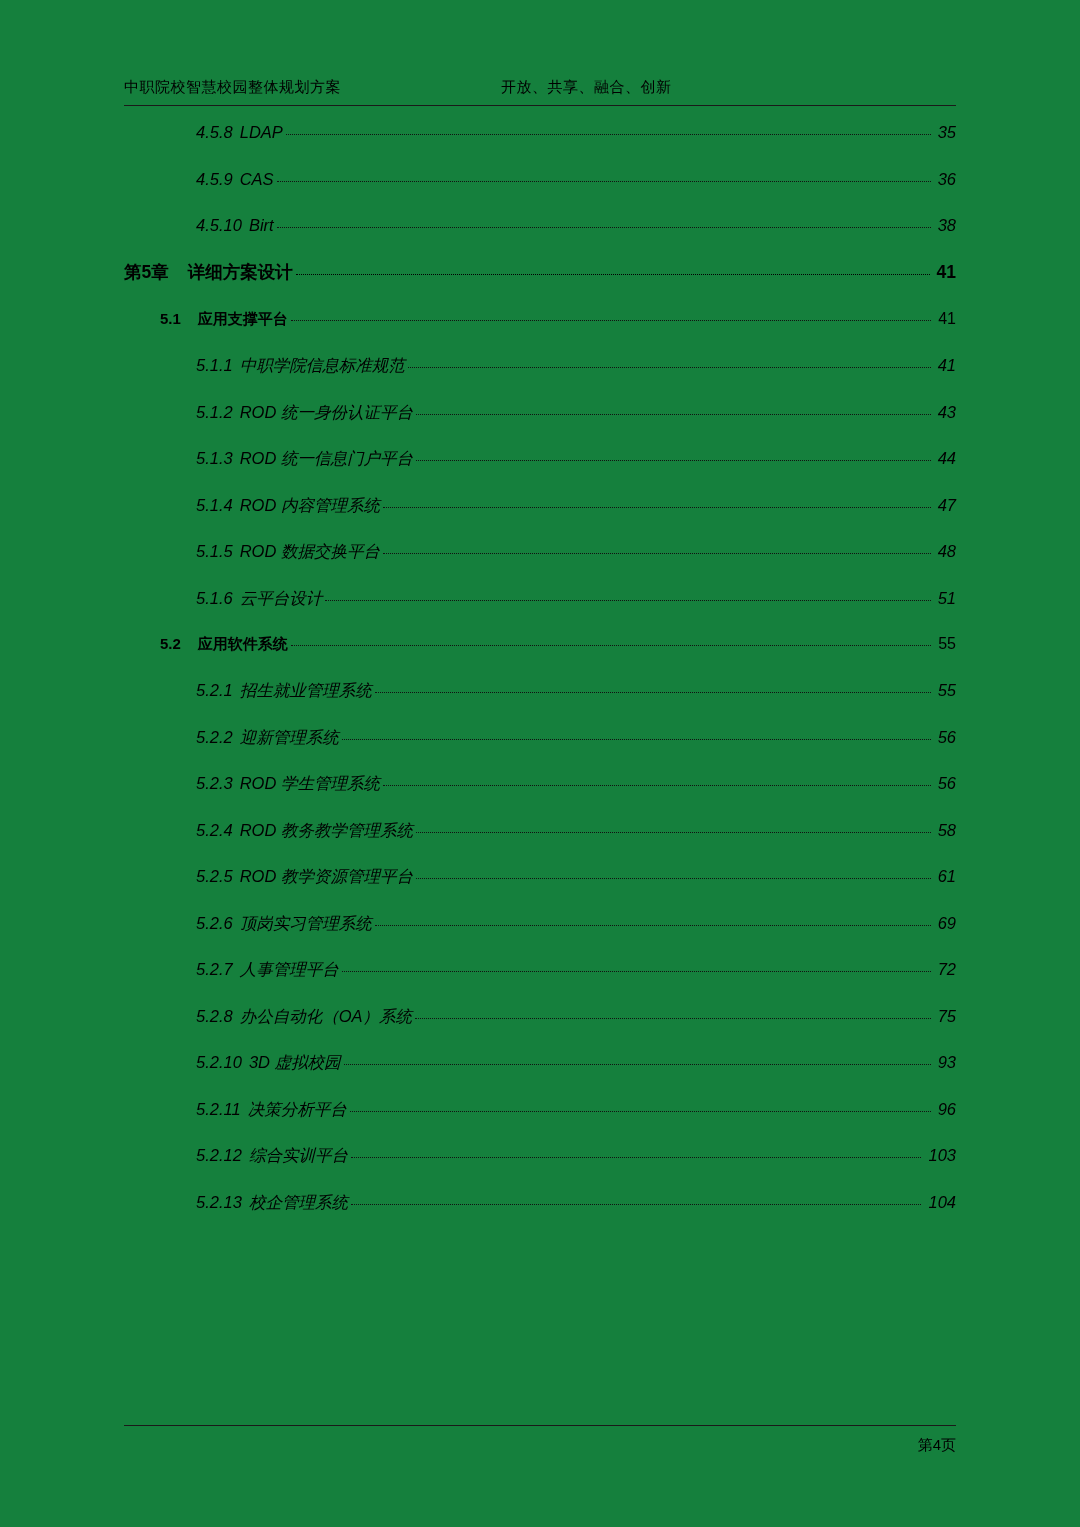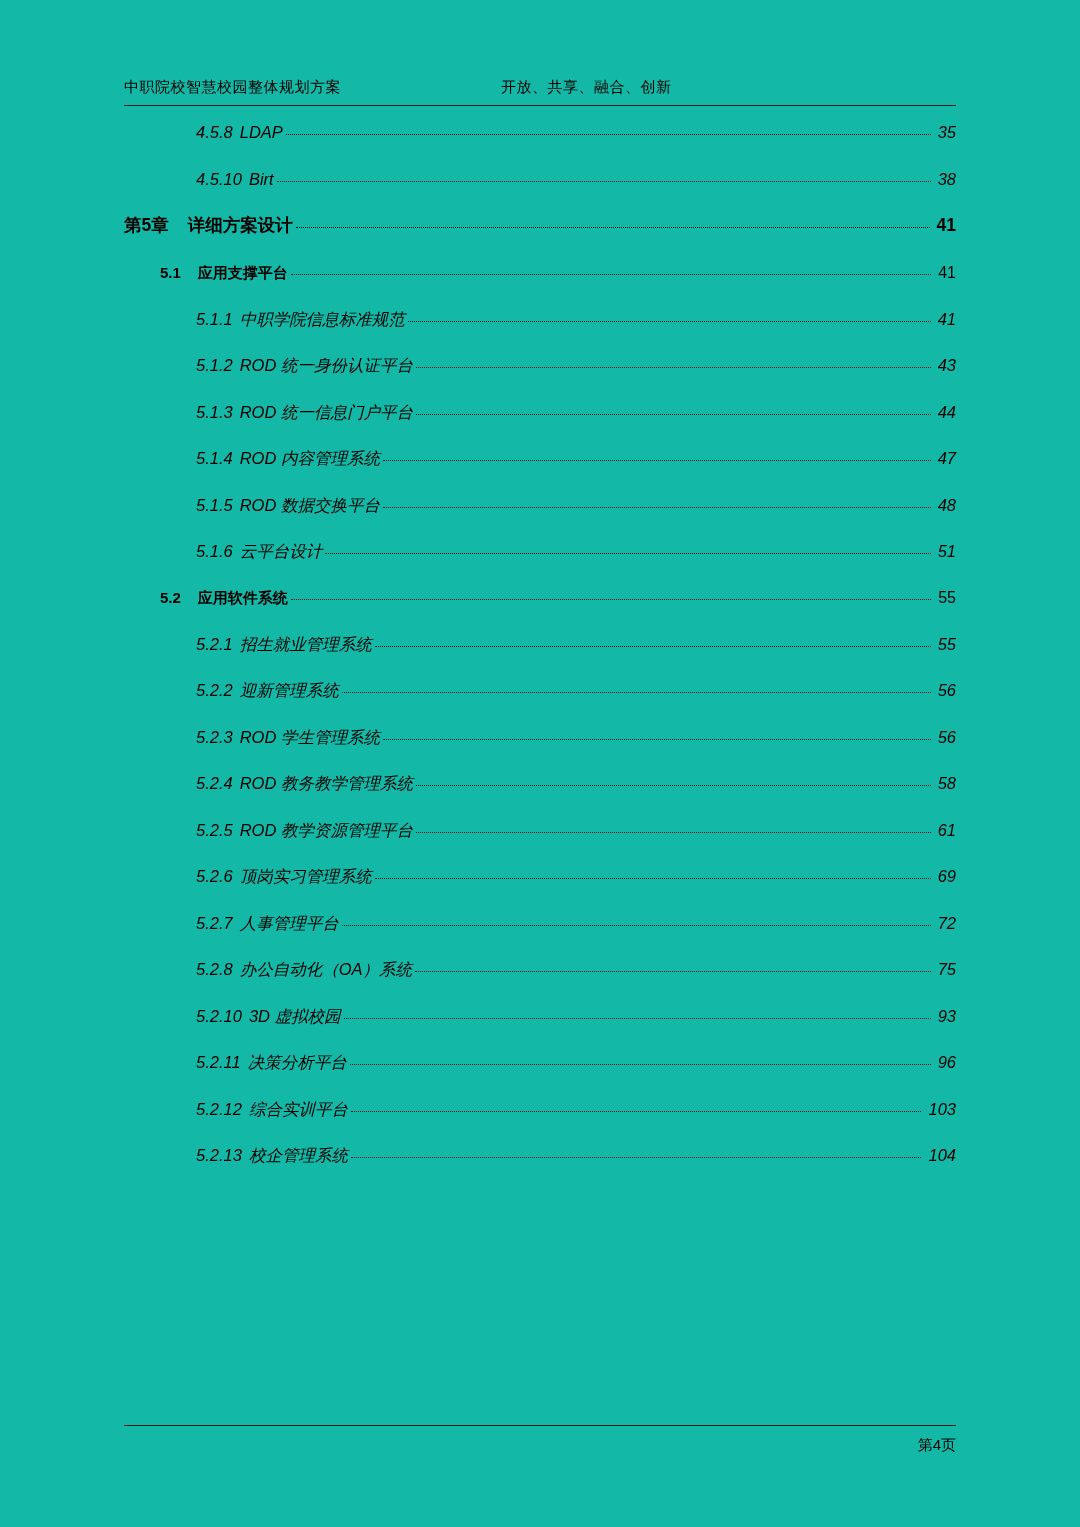--- a/index.html
+++ b/index.html
@@ -9,21 +9,21 @@
   }
   body {
     font-family: "Liberation Sans", sans-serif;
     color: #000000;
   }
   .page {
     position: relative;
     width: 1080px;
     height: 1527px;
     margin: 0 auto;
-    background: #14b8a6;
+    background: #15803d;
     box-sizing: border-box;
     overflow: hidden;
   }
   .content {
     position: absolute;
     left: 124px;
     right: 124px;
     top: 78px;
   }
   
@@ -125,20 +125,26 @@
     </div>
 
     <div class="toc">
         <div class="toc-row lvl3">
           <span class="num">4.5.8</span>
           <span class="title">LDAP</span>
           <span class="dots"></span>
           <span class="pg">35</span>
         </div>
         <div class="toc-row lvl3">
+          <span class="num">4.5.9</span>
+          <span class="title">CAS</span>
+          <span class="dots"></span>
+          <span class="pg">36</span>
+        </div>
+        <div class="toc-row lvl3">
           <span class="num">4.5.10</span>
           <span class="title">Birt</span>
           <span class="dots"></span>
           <span class="pg">38</span>
         </div>
         <div class="toc-row lvl1 chapter-gap">
           <span class="num">第5章</span>
           <span class="title">详细方案设计</span>
           <span class="dots"></span>
           <span class="pg">41</span>

